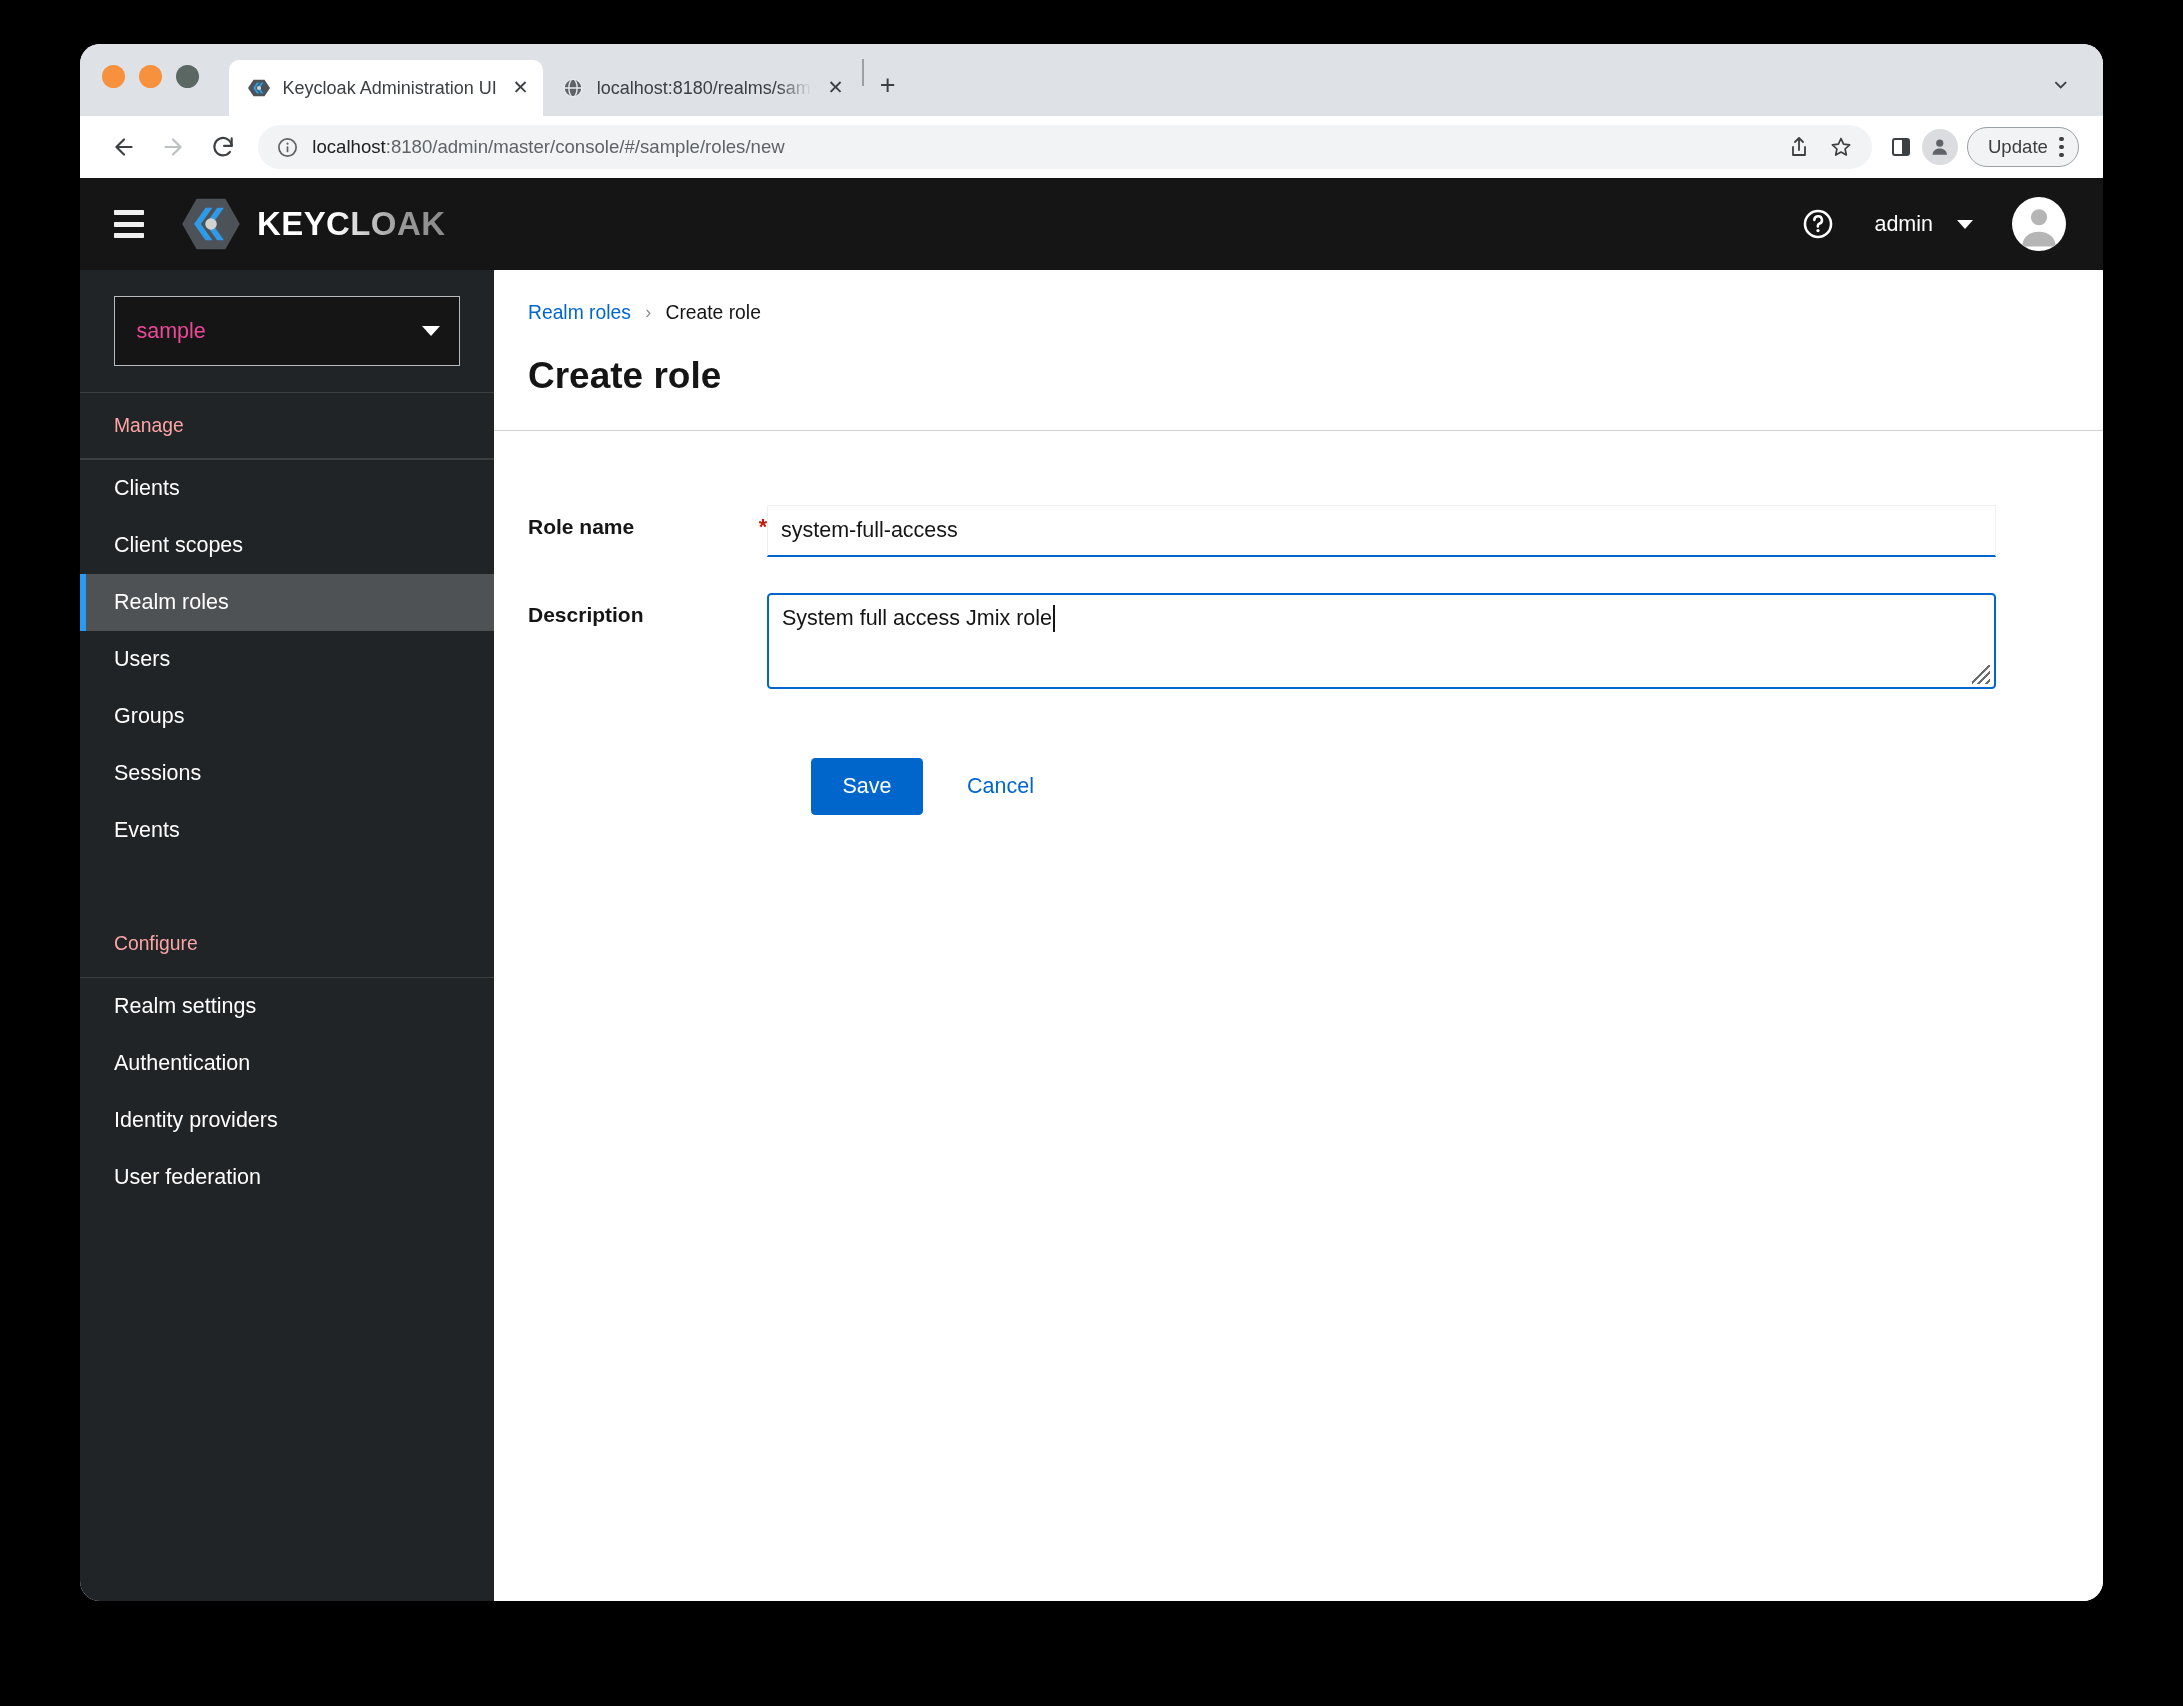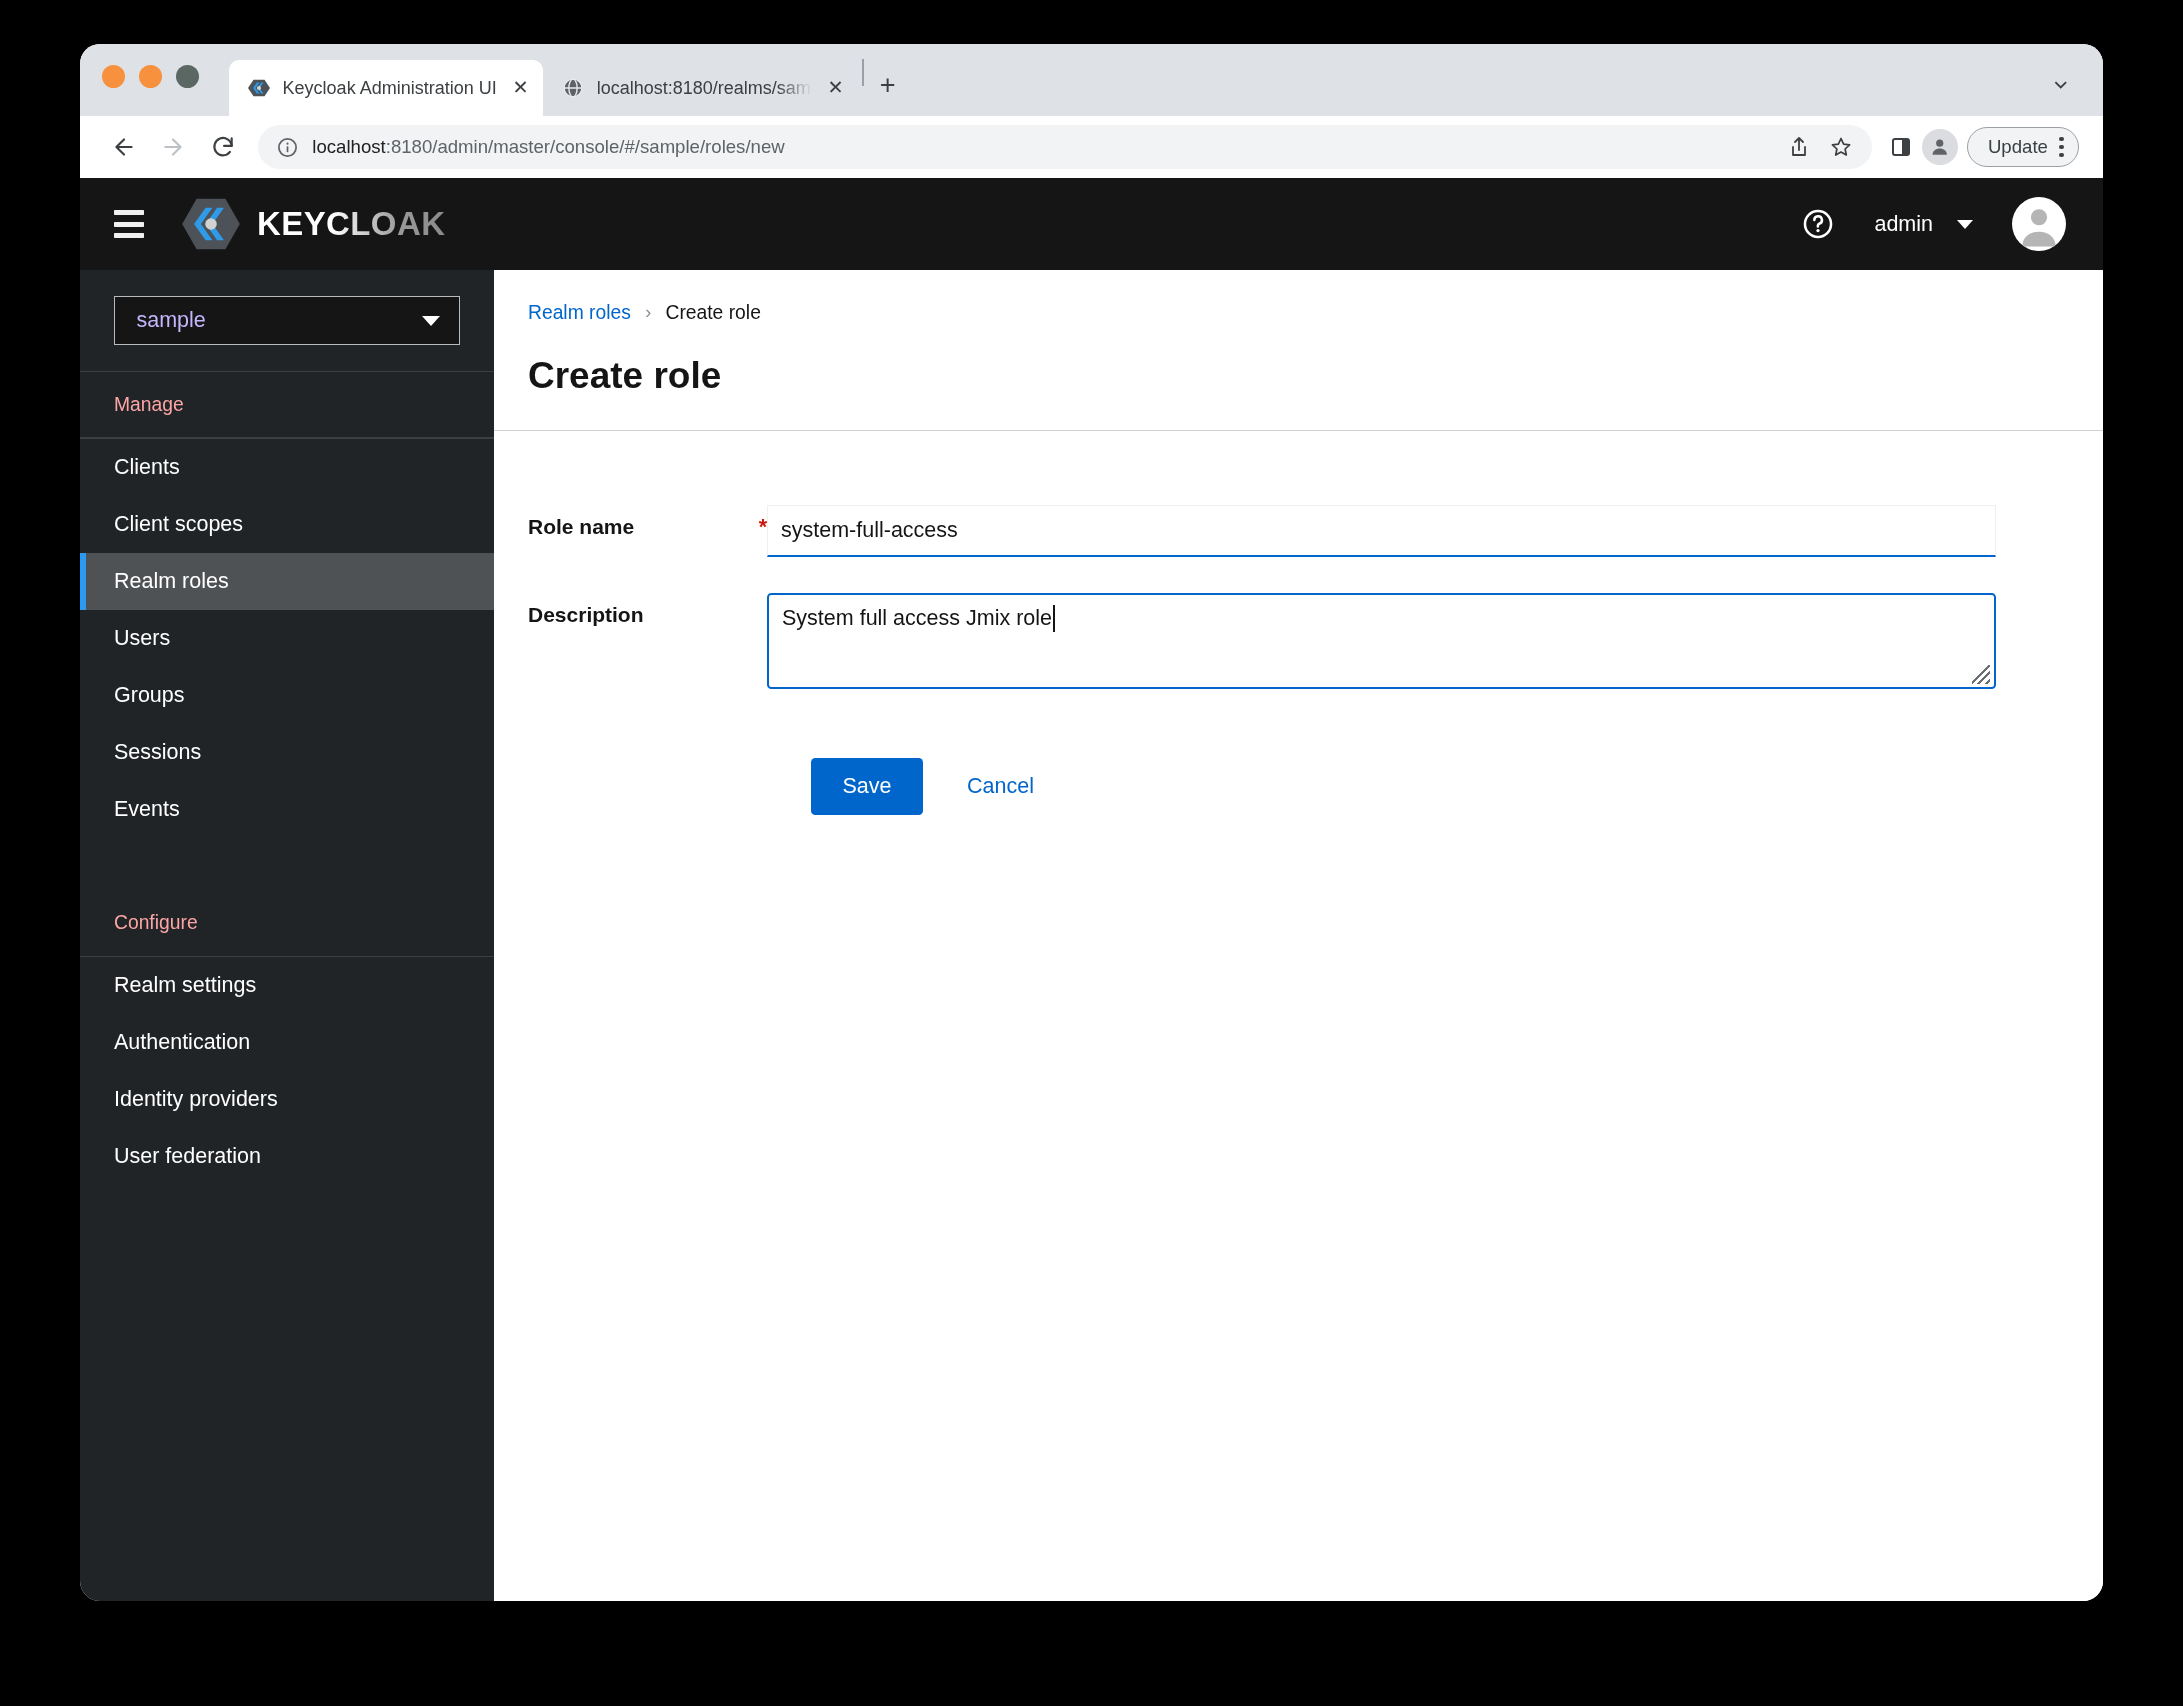--- a/index.html
+++ b/index.html
@@ -167,26 +167,26 @@
   
   .sidebar {
     width: 414px;
     background: #212427;
     flex: none;
     padding-top: 26px;
     display: flex; flex-direction: column;
   }
   .realm-select-wrap { padding: 0 34px 26px 34px; }
   .realm-select {
-    height: 49px;
+    height: 70px;
     border: 1.4px solid #b8bbbe;
     background: #151515;
     display: flex; align-items: center;
     padding: 0 18.6px 0 21.5px;
-    color: #c4b5fd; font-size: 21.5px;
+    color: #ec4899; font-size: 21.5px;
   }
   .realm-select .caret {
     margin-left: auto;
     width: 0; height: 0;
     border-left: 9.3px solid transparent;
     border-right: 9.3px solid transparent;
     border-top: 10.7px solid #fff;
   }
   .nav-sep { height: 1.4px; background: #3c3f42; }
   .nav-group-title {

